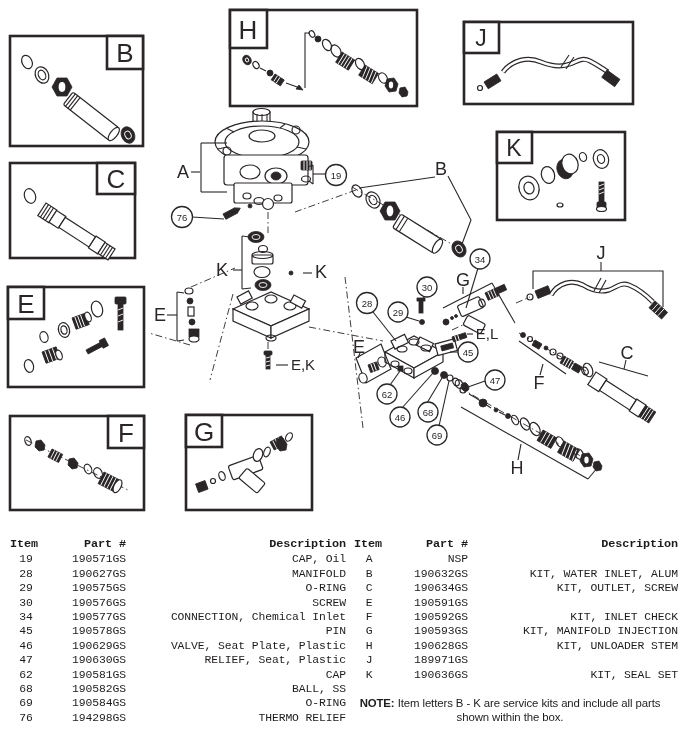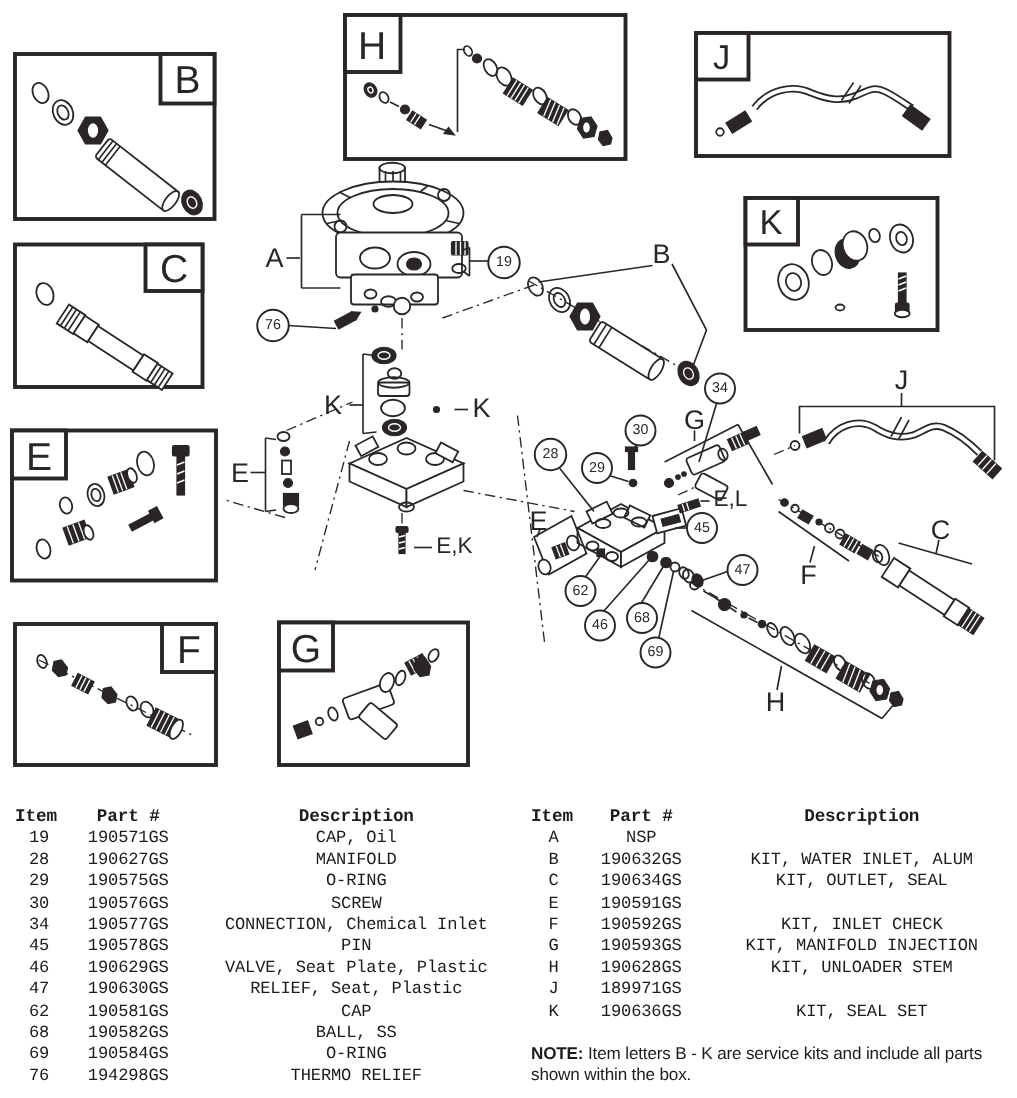--- a/index.html
+++ b/index.html
@@ -22,21 +22,21 @@
   .wk{stroke:#ffffff;stroke-width:0.9px;fill:none;}
   .cal{fill:#fff;stroke:#2a2627;stroke-width:1.3px;}
   
   .ptable{position:absolute;}
   .prow{display:grid;line-height:14.4px;font-size:11.4px;letter-spacing:-0.1px;font-family:Liberation Mono, monospace;}
   .lcols{grid-template-columns:32px 84px 1fr;}
   .rcols{grid-template-columns:30px 84px 1fr;}
   .phead{font-weight:bold;font-size:11.8px;margin-bottom:1px;}
   .c-item{text-align:center;}
   .phead .c-item{text-align:left;}
-  .c-part,.c-desc{text-align:center;padding-left:3px;}
+  .c-part,.c-desc{text-align:right;padding-left:3px;}
   .note{position:absolute;font-size:11.4px;line-height:14.4px;letter-spacing:-0.1px;}
   .note b{font-weight:bold;}
 </style>
 </head>
 <body>
 
 <div id="stage">
 
 <svg width="678" height="534" viewBox="0 0 678 534">
 
@@ -740,21 +740,21 @@
 
       <div class="prow rcols">
         <span class="c-item">B</span>
         <span class="c-part">190632GS</span>
         <span class="c-desc">KIT, WATER INLET, ALUM</span>
       </div>
 
       <div class="prow rcols">
         <span class="c-item">C</span>
         <span class="c-part">190634GS</span>
-        <span class="c-desc">KIT, OUTLET, SEAL</span>
+        <span class="c-desc">KIT, OUTLET, SCREW</span>
       </div>
 
       <div class="prow rcols">
         <span class="c-item">E</span>
         <span class="c-part">190591GS</span>
       </div>
 
       <div class="prow rcols">
         <span class="c-item">F</span>
         <span class="c-part">190592GS</span>
@@ -779,17 +779,17 @@
       </div>
 
       <div class="prow rcols">
         <span class="c-item">K</span>
         <span class="c-part">190636GS</span>
         <span class="c-desc">KIT, SEAL SET</span>
       </div>
 
   </div>
 
-  <div class="note" style="left:354px;top:696px;width:312px;">
+  <div class="note" style="left:354px;top:696px;width:312px;text-align:center;">
     <b>NOTE:</b><span> Item letters B - K are service kits and include all parts shown within the box.</span>
   </div>
 
 </div>
 
 </body></html>

